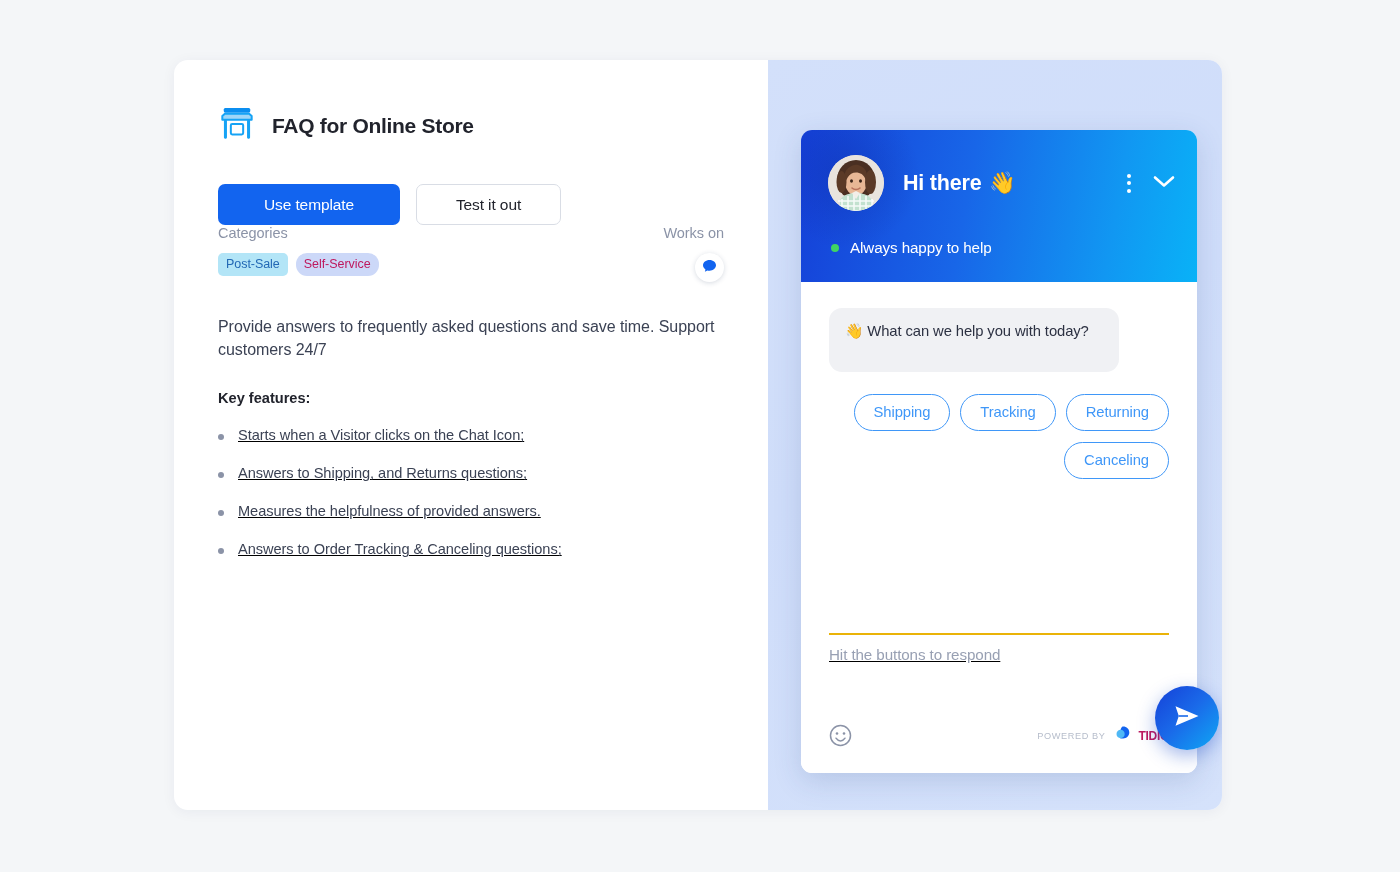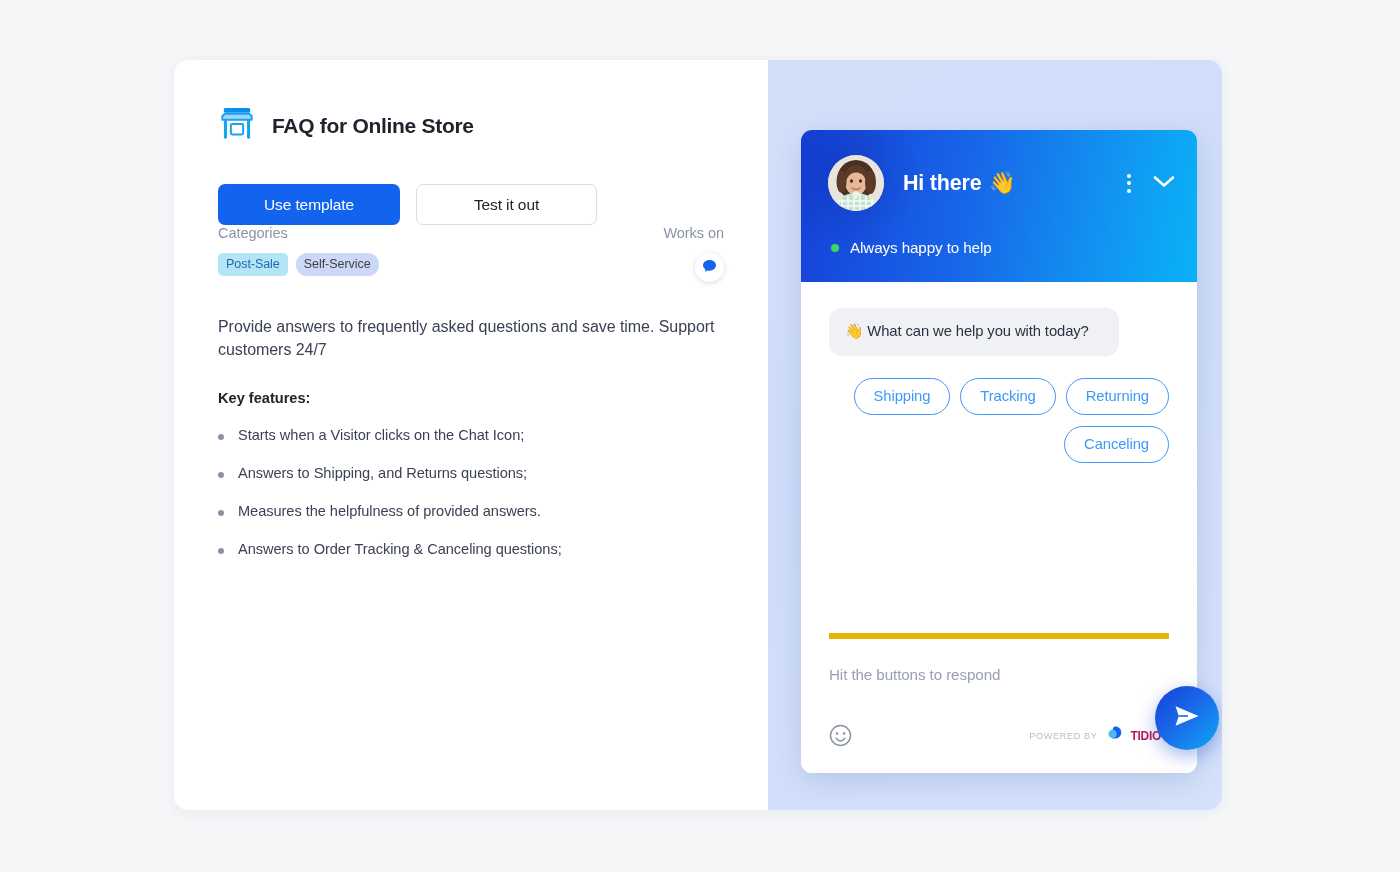--- a/index.html
+++ b/index.html
@@ -60,21 +60,21 @@
     cursor: pointer;
     letter-spacing: -.1px;
   }
   .btn-primary {
     width: 182px;
     background: #1264ef;
     color: #fff;
     border: none;
   }
   .btn-secondary {
-    width: 181px;
+    width: 145px;
     background: #fff;
     color: #21232c;
     border: 1px solid #d9dde5;
   }
 
   
   .meta-row {
     display: flex;
     justify-content: space-between;
     align-items: flex-start;
@@ -89,21 +89,21 @@
   }
   .tags { display: flex; gap: 8px; }
   .tag {
     font-size: 12.5px;
     padding: 4px 8px 5px 8px;
     border-radius: 5px;
     font-weight: 400;
     letter-spacing: -.05px;
   }
   .tag-postsale  { background: #b3e5f7; color: #2268b5; }
-  .tag-selfserv  { background: #ccd8f8; color: #404040; border-radius: 11px; }
+  .tag-selfserv  { background: #ccd8f8; color: #be185d; border-radius: 11px; }
 
   .works-col { text-align: right; }
   .works-badge {
     width: 29px; height: 29px;
     border-radius: 50%;
     background: #fff;
     box-shadow: 0 1px 5px rgba(30,50,90,.18);
     display: flex; align-items: center; justify-content: center;
     margin-left: auto;
     margin-top: 5px;
@@ -117,21 +117,21 @@
     color: #3b4254;
     margin-bottom: 29px;
     letter-spacing: -.05px;
   }
   .key-features {
     font-size: 14.6px;
     font-weight: 700;
     color: #21232c;
     margin-bottom: 21px;
   }
-  .feat-list { list-style: none; }
+  .feat-list { list-style: none; text-decoration: underline; }
   .feat-list li {
     display: flex;
     align-items: flex-start;
     gap: 14px;
     font-size: 14.6px;
     color: #3b4254;
     margin-bottom: 22px;
     letter-spacing: -.05px;
   }
   .bullet {
@@ -229,21 +229,21 @@
     position: relative;
     height: 491px;
     background: #fff;
     border-radius: 0 0 11px 11px;
     padding: 26px 28px 0 28px;
   }
 
   .msg-bubble {
     background: #f0f1f4;
     border-radius: 13px;
-    padding: 13px 16px 14px 16px;
+    padding: 13px 16px 30px 16px;
     max-width: 290px;
     font-size: 14.8px;
     line-height: 1.45;
     color: #2c3142;
     letter-spacing: -.1px;
   }
 
   .quick-replies {
     margin-top: 22px;
     display: flex;
@@ -260,39 +260,40 @@
     font-size: 14.8px;
     cursor: pointer;
     letter-spacing: -.1px;
     white-space: nowrap;
   }
 
   .composer {
     position: absolute;
     left: 28px; right: 28px; bottom: 0;
     height: 140px;
-    border-top: 6px solid #eab308;
-    padding-top: 27px;
+    border-top: 2px solid #eab308;
+    padding-top: 11px;
+    text-decoration: underline;
   }
   .composer-placeholder {
     font-size: 15.2px;
     color: #98a0b3;
     letter-spacing: -.1px;
     cursor: text;
   }
   .composer-bottom {
     position: absolute;
     left: 0; right: 0; bottom: 26px;
     display: flex;
     align-items: center;
   }
   .emoji-btn { cursor: pointer; width: 23px; height: 23px; }
   .powered {
     margin-left: auto;
-    margin-right: 8px;
+    margin-right: 0;
     display: flex;
     align-items: center;
     gap: 8px;
   }
   .powered-text {
     font-size: 9.2px;
     letter-spacing: .6px;
     color: #b6bdcb;
   }
   .tidio-word {

